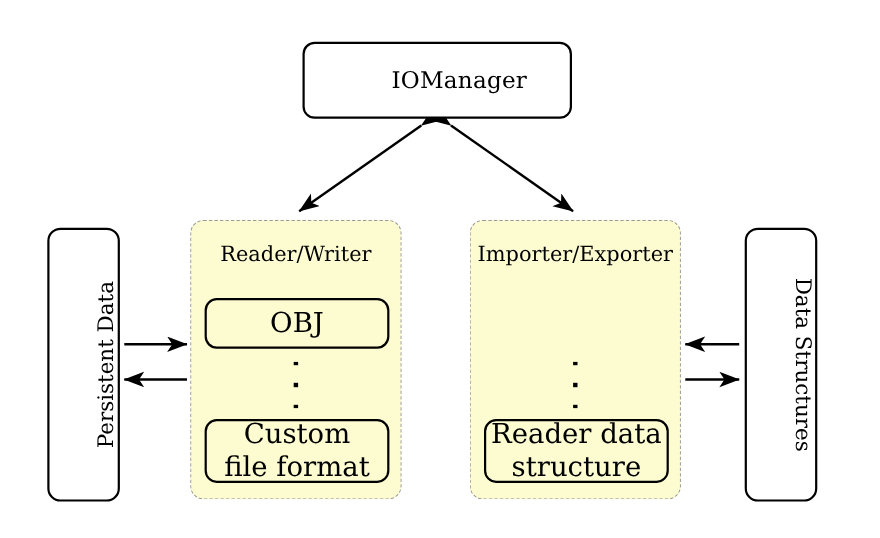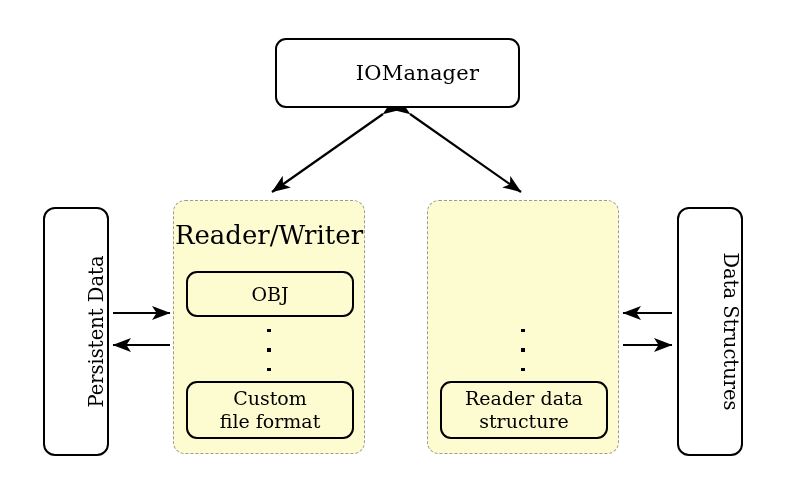--- a/index.html
+++ b/index.html
@@ -71,40 +71,40 @@
     width: 192px;
   }
   #panel-reader-writer { left: 173px; }
   #panel-importer-exporter { left: 427px; }
   .panel-title {
     position: absolute;
     left: 0;
     right: 0;
     top: 19px;
     text-align: center;
-    font-size: 26px;
+    font-size: 19px;
     color: #000000;
     white-space: nowrap;
   }
 
   
   .inner-box {
     position: absolute;
     box-sizing: border-box;
     border: 2.6px solid #000000;
     border-radius: 11px;
     background: #fdfbd0;
     display: flex;
     align-items: center;
     justify-content: center;
     text-align: center;
     left: 12px;
     width: 168px;
   }
-  .inner-box .node-label { font-size: 19px; line-height: 1.2; white-space: pre-line; }
+  .inner-box .node-label { font-size: 25px; line-height: 1.2; white-space: pre-line; }
   .inner-top {
     top: 70px;
     height: 46px;
   }
   .inner-bottom {
     top: 180px;
     height: 58px;
   }
 
   
@@ -184,20 +184,21 @@
         <i></i>
         <i></i>
     </div>
     <div class="inner-box inner-bottom">
       <span class="node-label">Custom
 file format</span>
     </div>
   </div>
 
   <div class="panel" id="panel-importer-exporter">
+    <div class="panel-title">Importer/Exporter</div>
     <div class="vdots">
       <i></i>
         <i></i>
         <i></i>
     </div>
     <div class="inner-box inner-bottom">
       <span class="node-label">Reader data
 structure</span>
     </div>
   </div>

